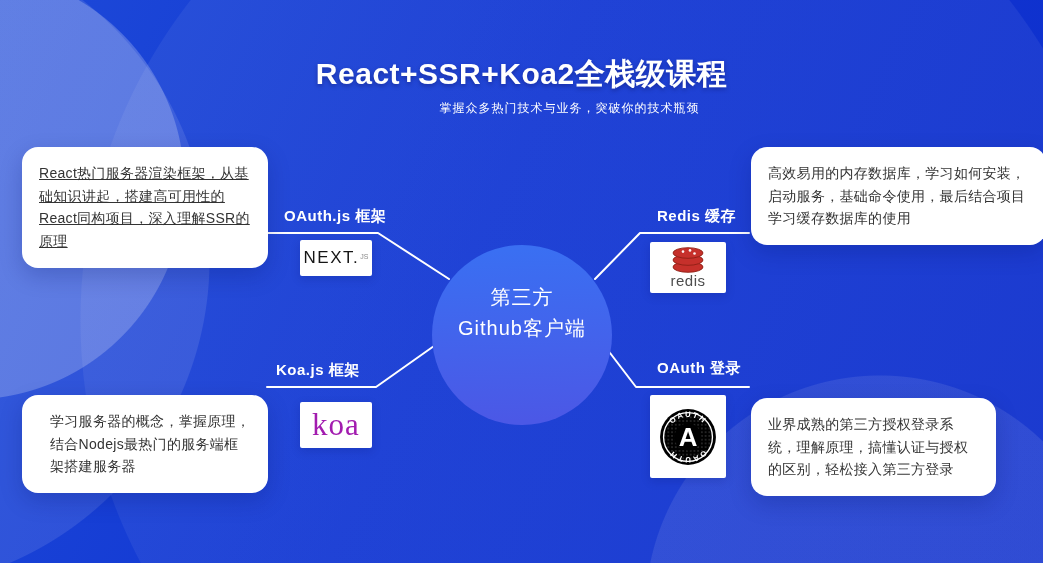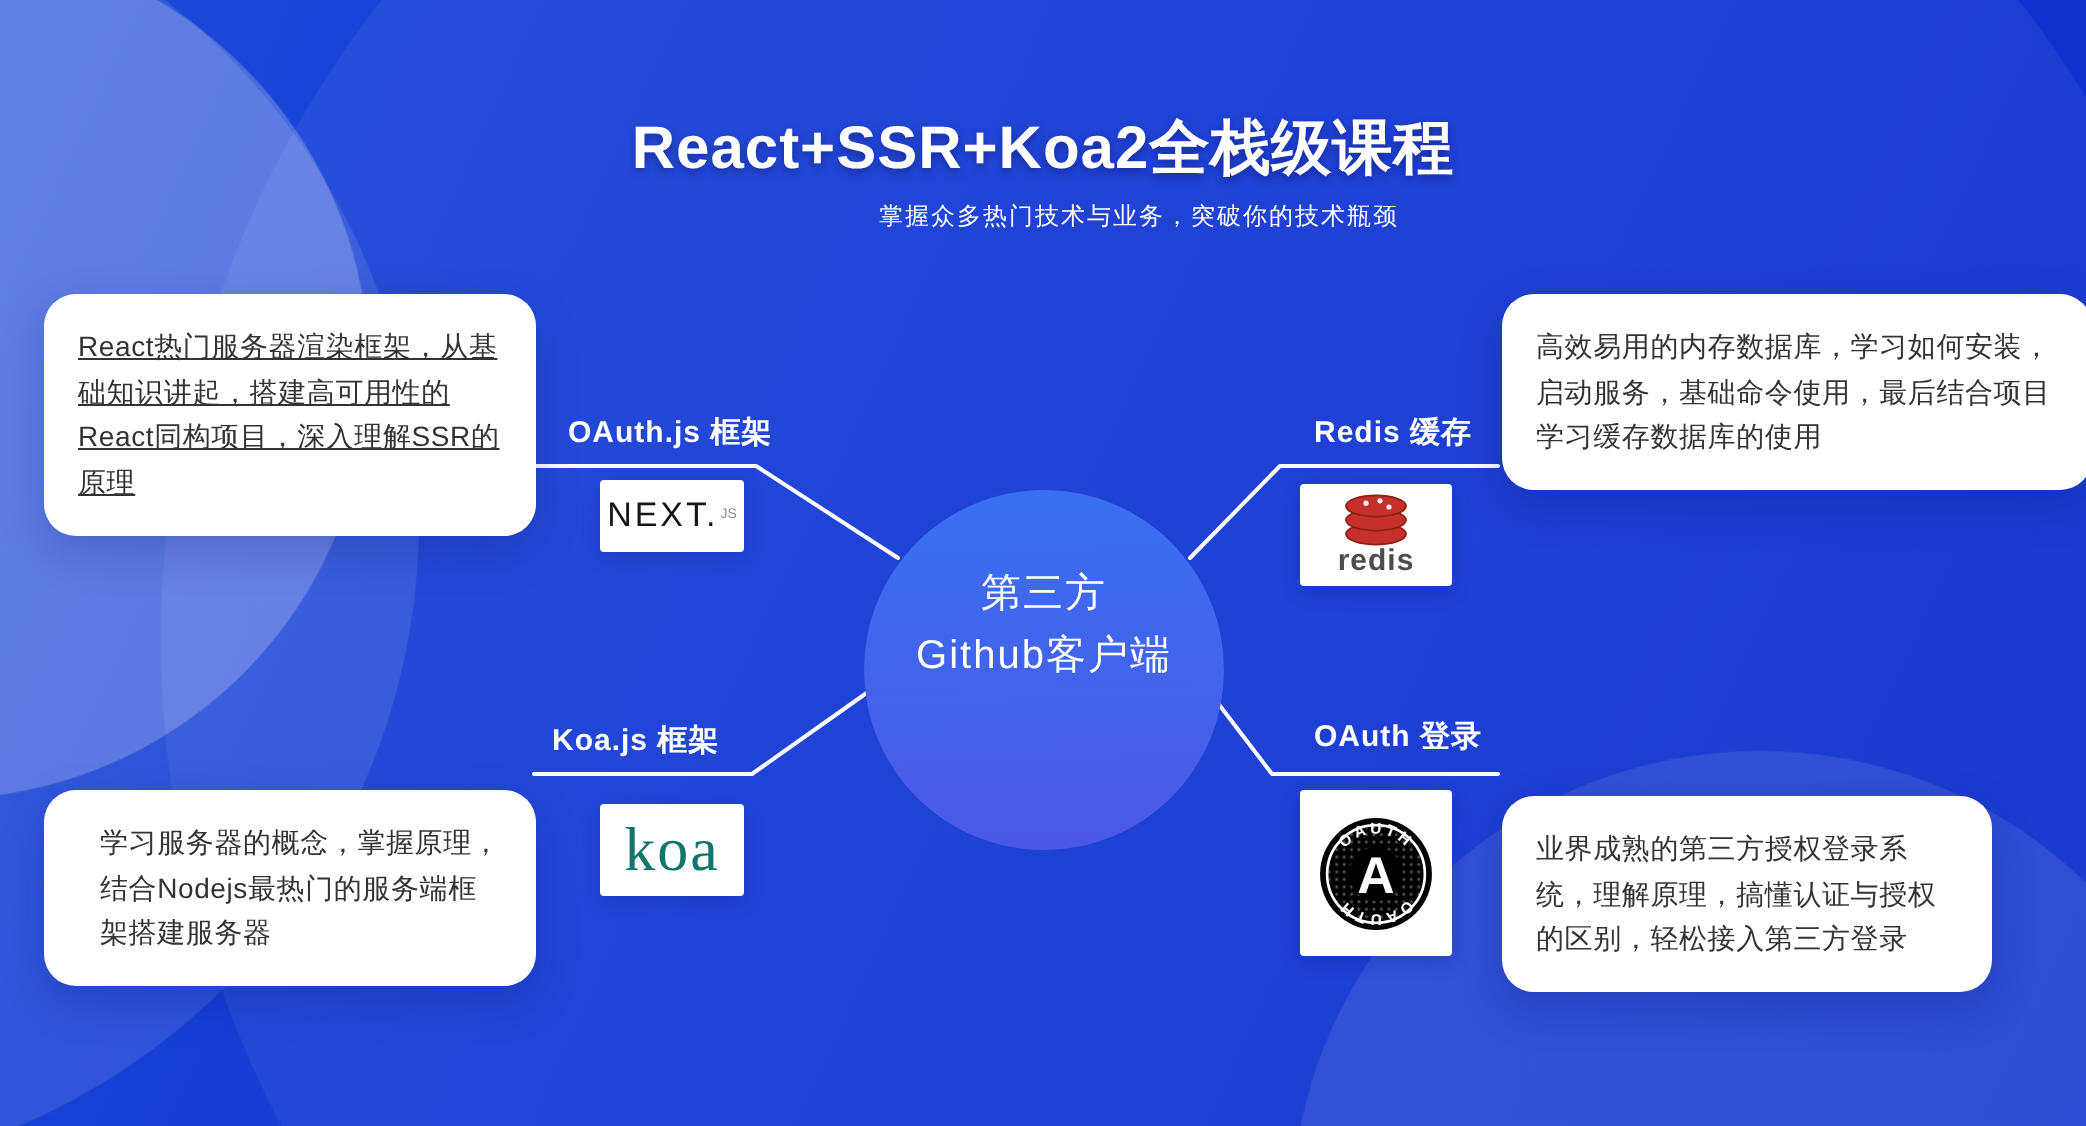--- a/index.html
+++ b/index.html
@@ -51,22 +51,22 @@
     position:absolute;background:#fff;border-radius:2px;
     display:flex;flex-direction:column;align-items:center;justify-content:center;
     box-shadow:0 3px 10px rgba(3,18,100,.18);
   }
   .box-next{left:300px;top:240px;width:72px;height:36px;}
   .box-redis{left:650px;top:242px;width:76px;height:51px;}
   .box-koa{left:300px;top:402px;width:72px;height:46px;}
   .box-oauth{left:650px;top:395px;width:76px;height:83px;}
   .next-word{font-size:17px;font-weight:400;letter-spacing:1.5px;color:#161616;}
   .next-js{font-size:7px;color:#8a8a8a;letter-spacing:0;vertical-align:4px;margin-left:1px;}
-  .redis-word{font-size:15px;font-weight:bold;color:#4d4d4d;letter-spacing:.5px;margin-top:-2px;}
-  .koa-word{font-family:"Liberation Serif","DejaVu Serif",serif;font-size:31px;color:#0f766e;letter-spacing:1px;}
+  .redis-word{font-size:15px;font-weight:normal;color:#4d4d4d;letter-spacing:.5px;margin-top:-2px;}
+  .koa-word{font-family:"Liberation Serif","DejaVu Serif",serif;font-size:31px;color:#a21caf;letter-spacing:1px;}
 </style>
 </head>
 <body>
 
 <div class="stage">
 
   <div class="title">React+SSR+Koa2全栈级课程</div>
   <div class="subtitle">掌握众多热门技术与业务，突破你的技术瓶颈</div>
 
   <svg class="lines" viewBox="0 0 1043 563">

